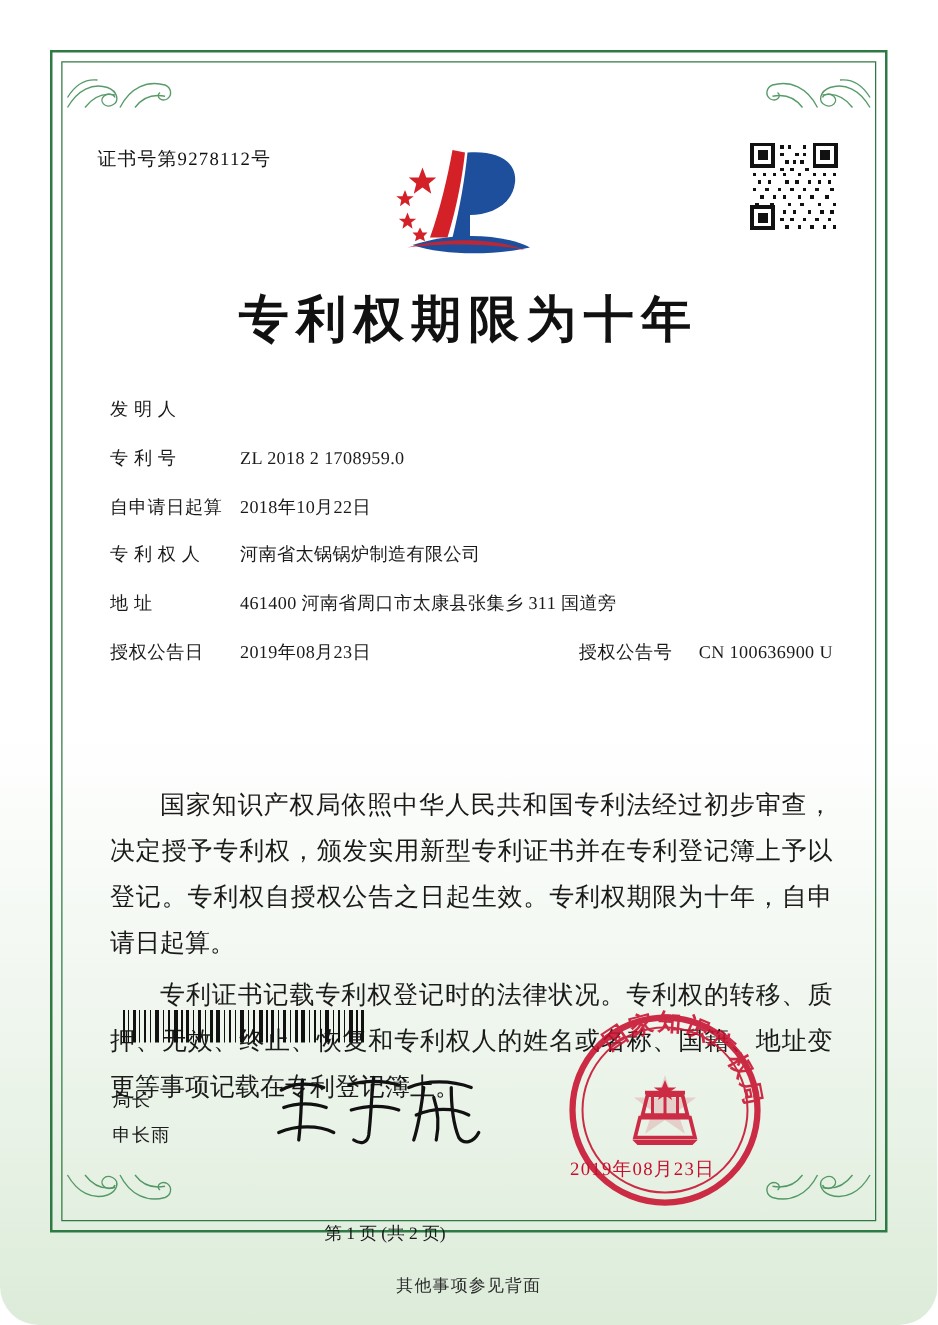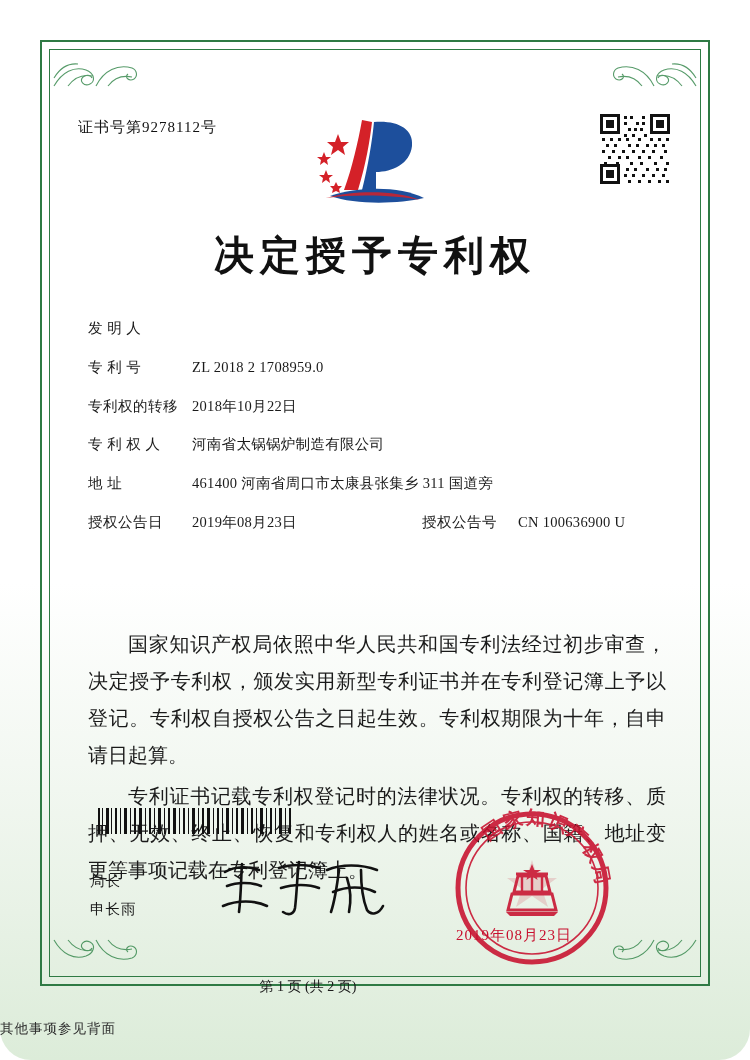--- a/index.html
+++ b/index.html
@@ -131,20 +131,21 @@
   }
   .field-row.inline-two .field-value {
     flex: 0 0 auto;
     width: 230px;
   }
   .field-label2 {
     width: 96px;
     flex: 0 0 96px;
     white-space: nowrap;
     letter-spacing: 0.5px;
+    margin-left: 41px;
   }
 
   
   .paragraphs {
     position: absolute;
     left: 88px; top: 626px;
     width: 578px;
     font-size: 20px;
     line-height: 1.85;
     text-align: justify;
@@ -199,20 +200,21 @@
     position: absolute;
     left: 0; top: 978px;
     width: 616px;
     text-align: center;
     font-size: 14px;
   }
   .back-note {
     position: absolute;
     left: 0; top: 1020px;
     width: 750px;
+    text-align: center;
     font-size: 13.5px;
     color: #2b2b2b;
     letter-spacing: 1px;
   }
 </style>
 </head>
 <body>
 
 <div class="certificate">
   <div class="sheet"></div>
@@ -352,36 +354,36 @@
           <rect x="64" y="62" width="3" height="3"></rect>
         <rect x="30" y="68" width="3" height="3"></rect>
           <rect x="40" y="68" width="3" height="3"></rect>
           <rect x="50" y="68" width="3" height="3"></rect>
         <rect x="60" y="68" width="3" height="3"></rect>
           <rect x="68" y="68" width="3" height="3"></rect>
       </g>
     </svg>
   </div>
 
-  <div class="main-title">决定授予专利权</div>
+  <div class="main-title">专利权期限为十年</div>
 
   <div class="fields">
 
 
     <div class="field-row">
       <div class="field-label spread">发 明 人</div>
     </div>
 
     <div class="field-row">
       <div class="field-label spread">专 利 号</div>
       <div class="field-value">ZL 2018 2 1708959.0</div>
     </div>
 
     <div class="field-row">
-      <div class="field-label">专利权的转移</div>
+      <div class="field-label">自申请日起算</div>
       <div class="field-value">2018年10月22日</div>
     </div>
 
     <div class="field-row">
       <div class="field-label spread">专 利 权 人</div>
       <div class="field-value">河南省太锅锅炉制造有限公司</div>
     </div>
 
     <div class="field-row">
       <div class="field-label spread">地 址</div>

